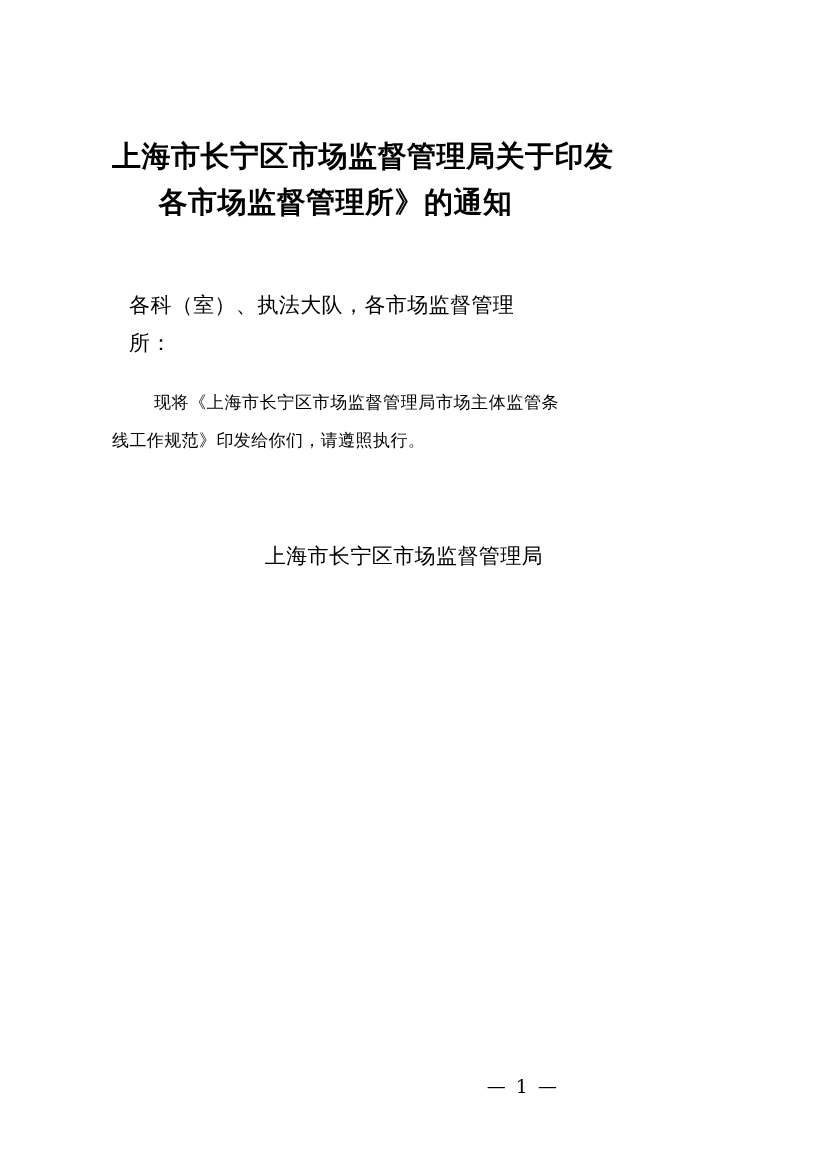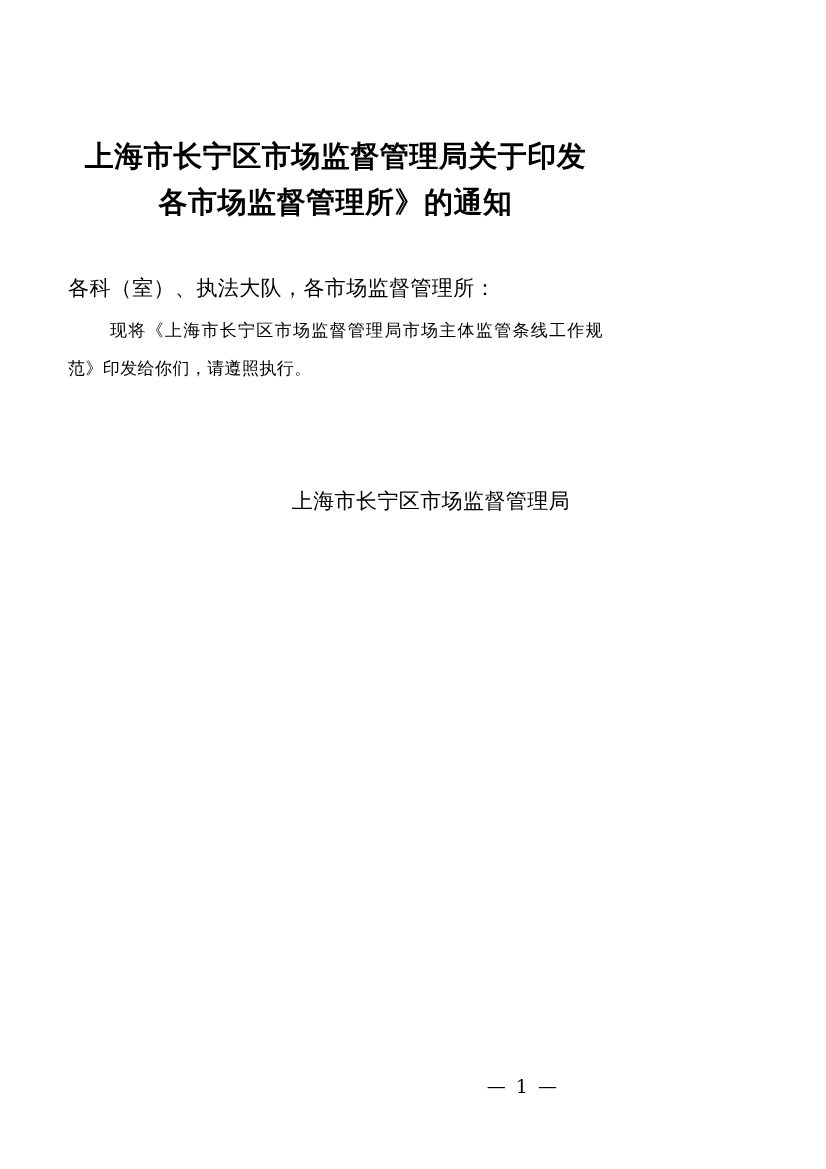--- a/index.html
+++ b/index.html
@@ -13,54 +13,54 @@
     position: relative;
     font-family: "DejaVu Serif", "Liberation Serif", serif;
     color: #000000;
     overflow: hidden;
   }
   .page {
     position: relative;
     width: 671px;
     height: 1169px;
     box-sizing: border-box;
-    padding: 0 68px;
+    padding: 0 112px;
   }
   .doc-title {
     margin: 0;
     padding-top: 133px;
     text-align: center;
     font-family: "DejaVu Serif", "Liberation Serif", serif;
     font-weight: bold;
     font-size: 29px;
     line-height: 46px;
     letter-spacing: 0.5px;
   }
   .title-line {
     display: block;
     white-space: nowrap;
   }
   .salutation {
-    margin: 0;
+    margin: 17px;
     padding-top: 44px;
     font-size: 21px;
     line-height: 38px;
     letter-spacing: 0.4px;
   }
   .body-para {
     margin: 0;
     padding-top: 4px;
     font-size: 17px;
     line-height: 38px;
     text-indent: 42px;
     text-align: justify;
     letter-spacing: 0.4px;
   }
   .signature-block {
-    margin: 17px;
+    margin: 0;
     padding-top: 78px;
     text-align: right;
     padding-right: 16px;
   }
   .signature-org {
     font-size: 21px;
     line-height: 38px;
     letter-spacing: 0.4px;
     display: block;
   }

